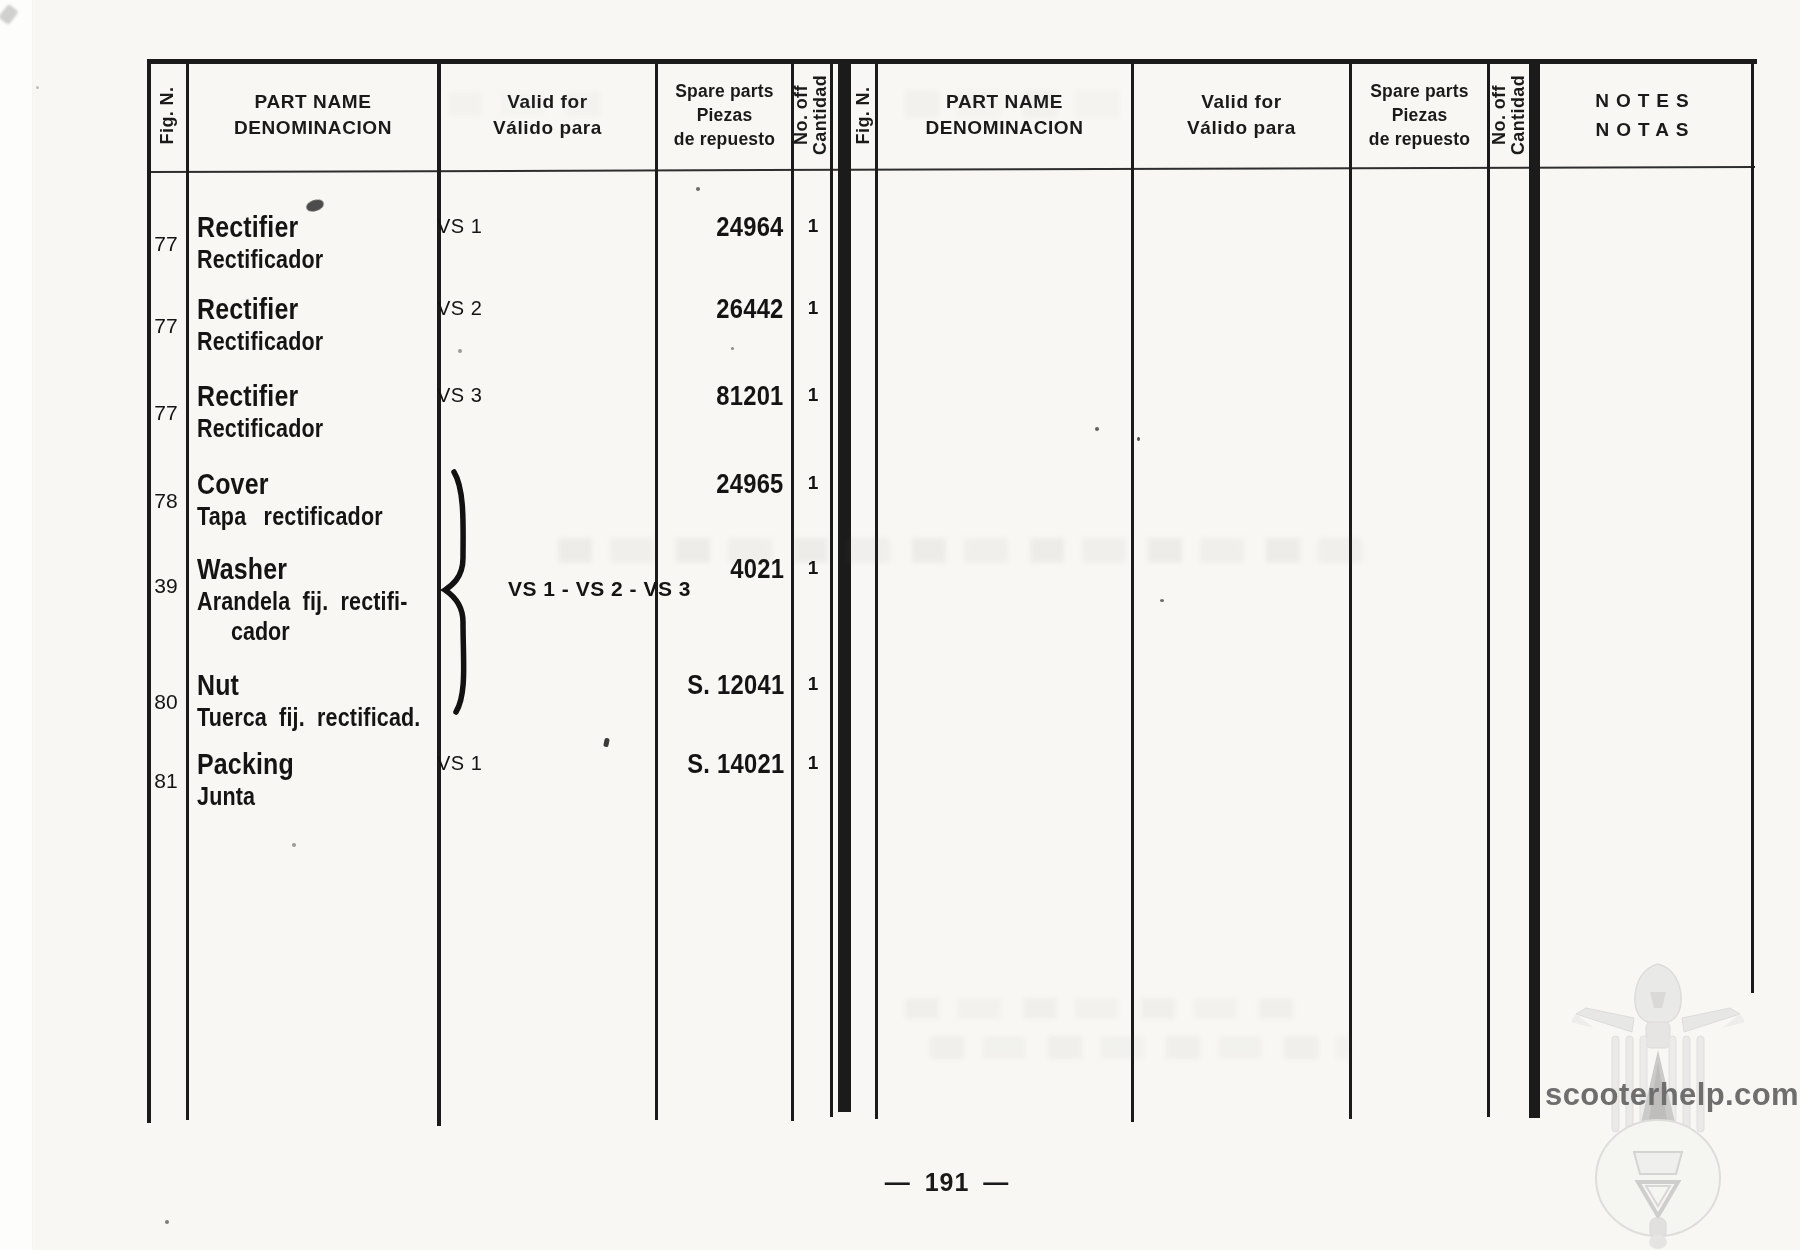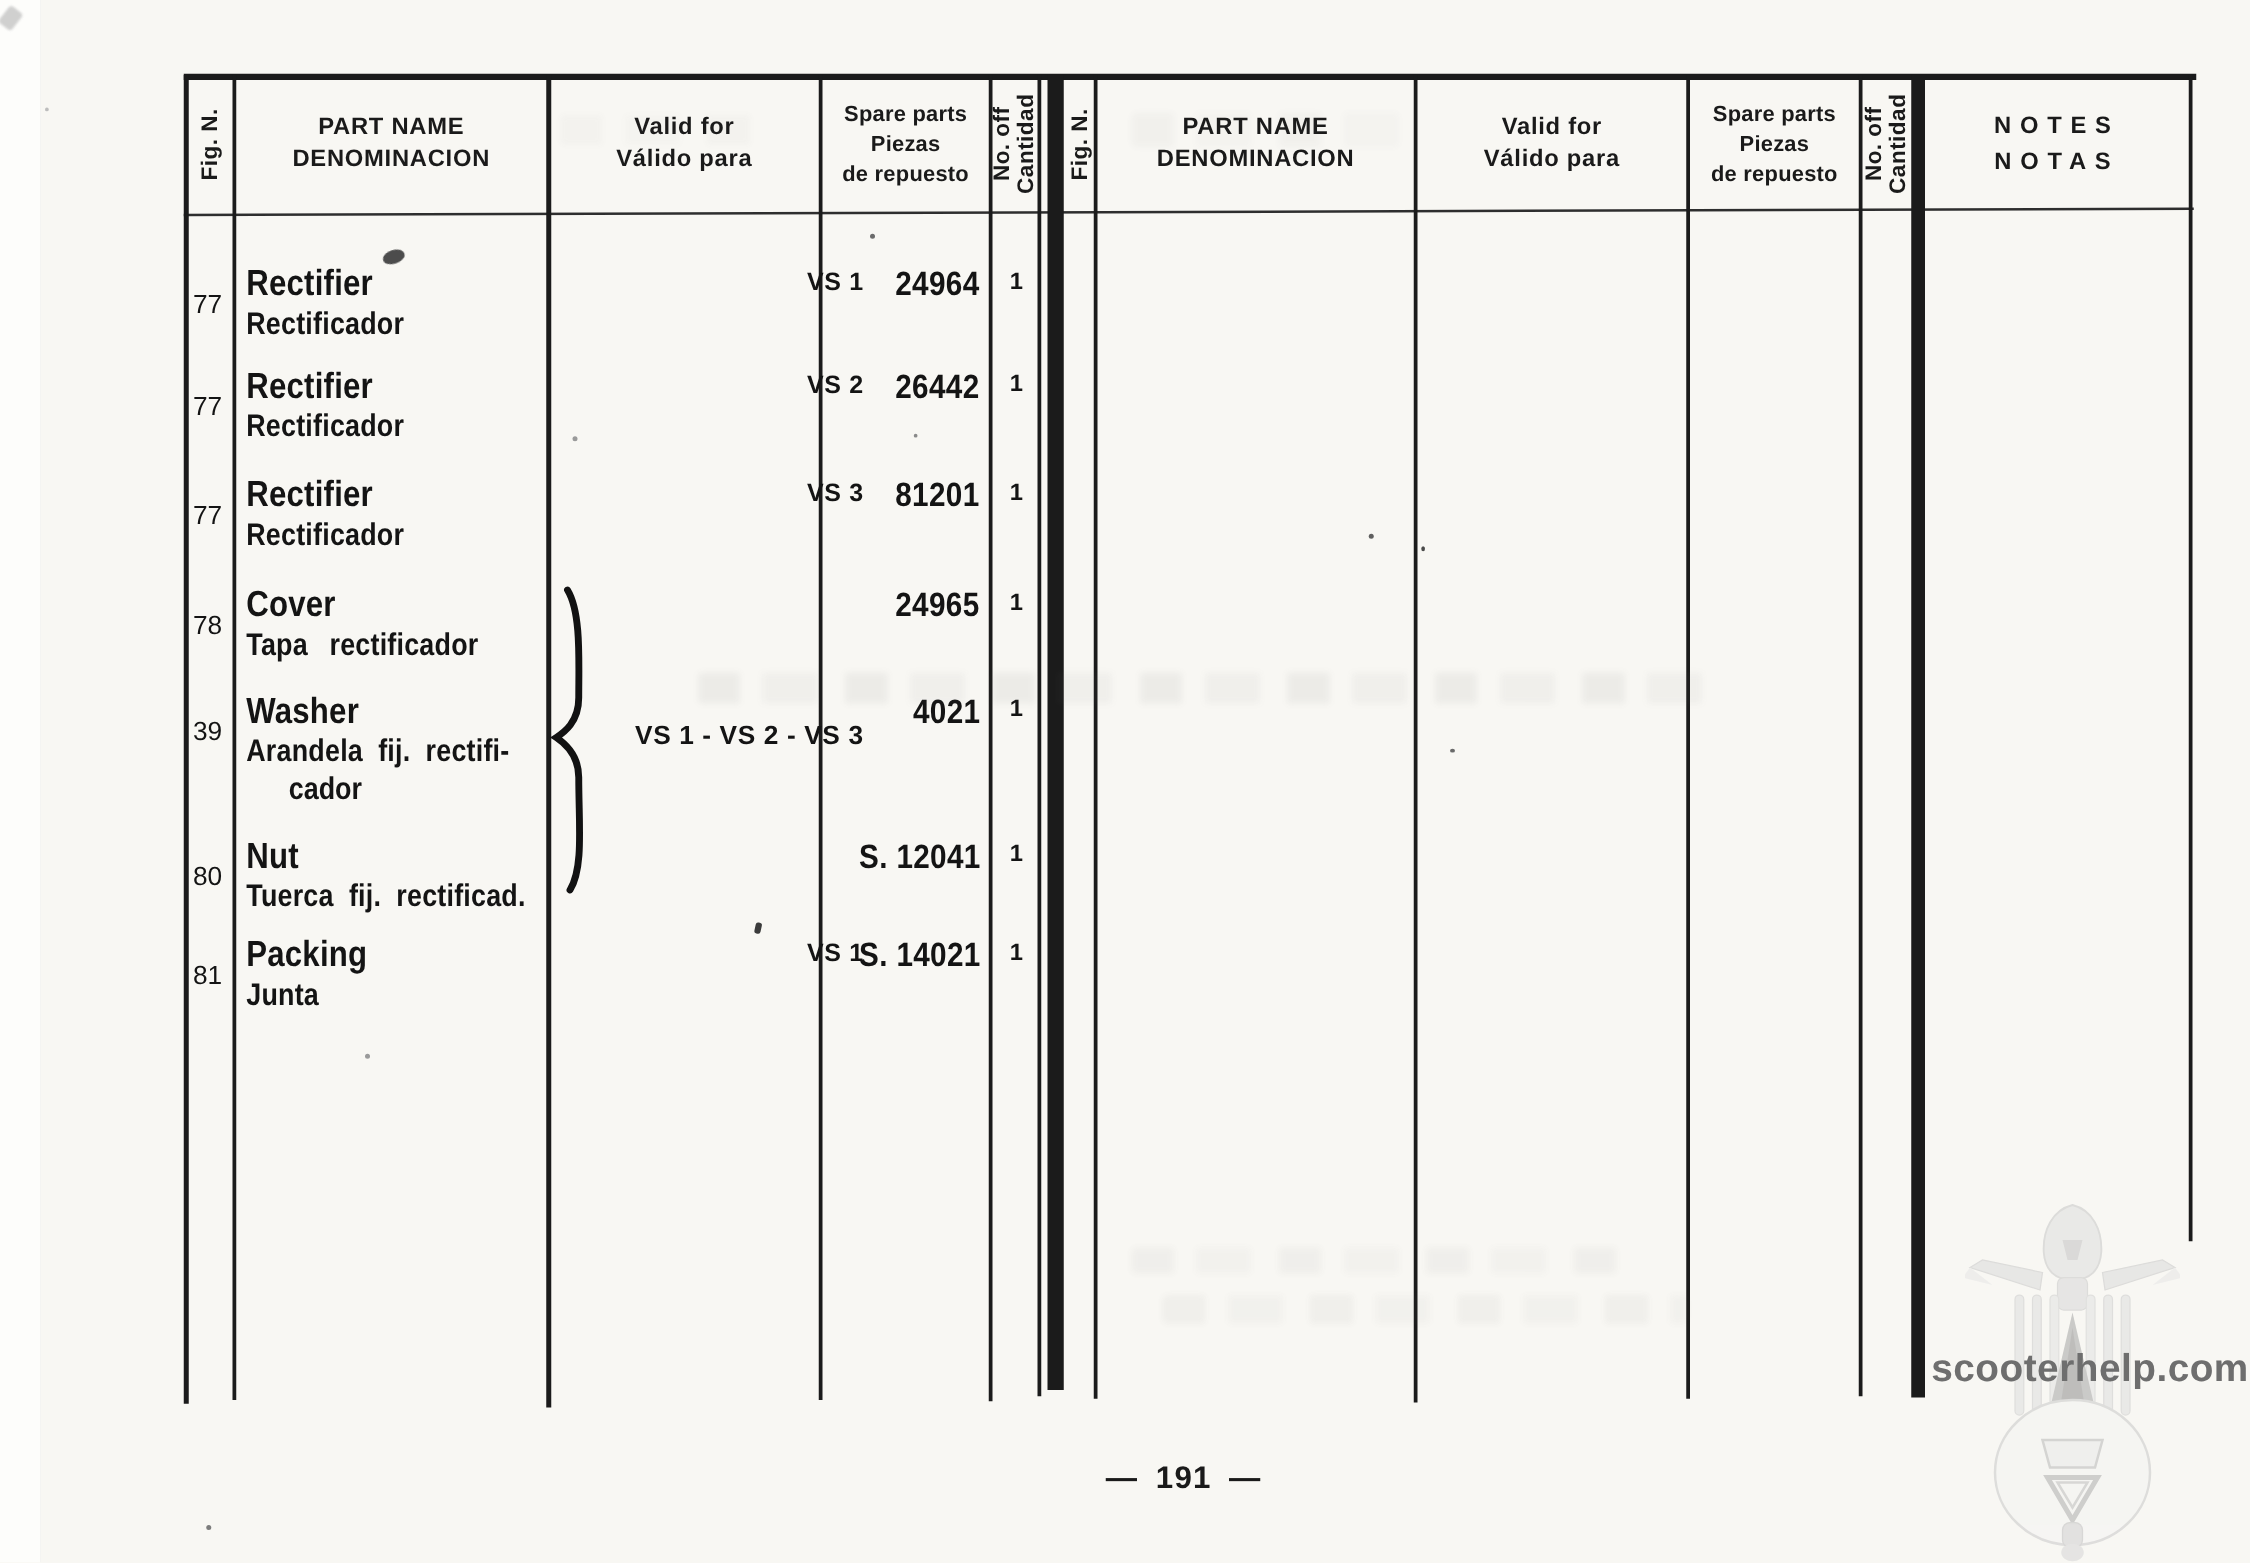--- a/index.html
+++ b/index.html
@@ -43,22 +43,22 @@
   }
   .row .es{
     position:absolute;left:50px;top:34px;font-size:25px;font-weight:bold;
     white-space:nowrap;transform:scaleX(0.86);transform-origin:0 0;word-spacing:7px;letter-spacing:0.2px;
   }
   .row .es2{
     position:absolute;left:84px;top:64px;font-size:25px;font-weight:bold;
     white-space:nowrap;transform:scaleX(0.86);transform-origin:0 0;
   }
   .row .valid{
-    position:absolute;left:290px;top:4px;width:254px;text-align:right;
-    font-size:20px;font-weight:bold;letter-spacing:0.5px;
+    position:absolute;left:290px;top:4px;width:254px;text-align:left;
+    font-size:20px;font-weight:normal;letter-spacing:0.5px;
   }
   .row .part{position:absolute;left:505px;top:1px;width:132px;text-align:right;}
   .row .part span{
     display:inline-block;font-size:27px;font-weight:bold;white-space:nowrap;
     transform:scaleX(0.88);transform-origin:100% 0;letter-spacing:0.3px;
   }
   .row .qty{
     position:absolute;left:648px;top:4px;width:36px;text-align:center;
     font-size:19px;font-weight:bold;
   }

